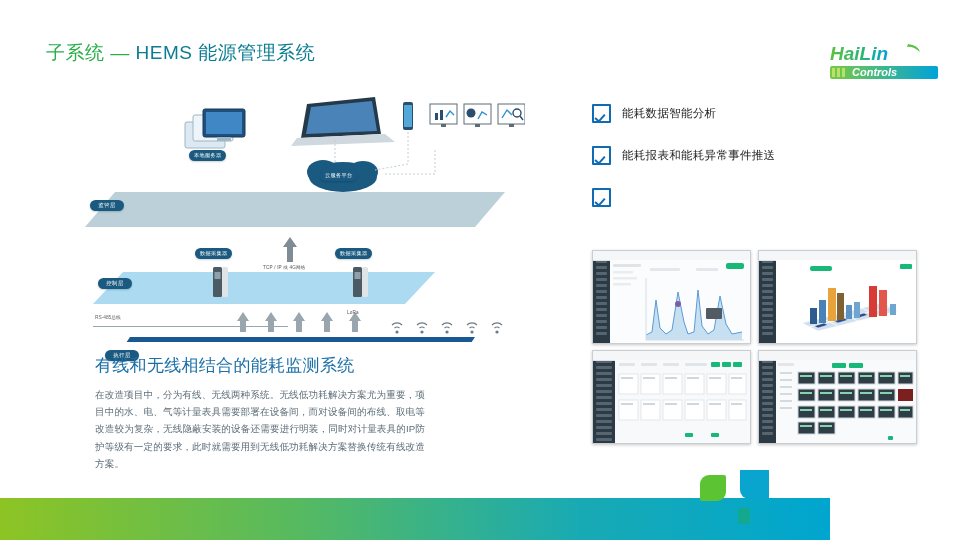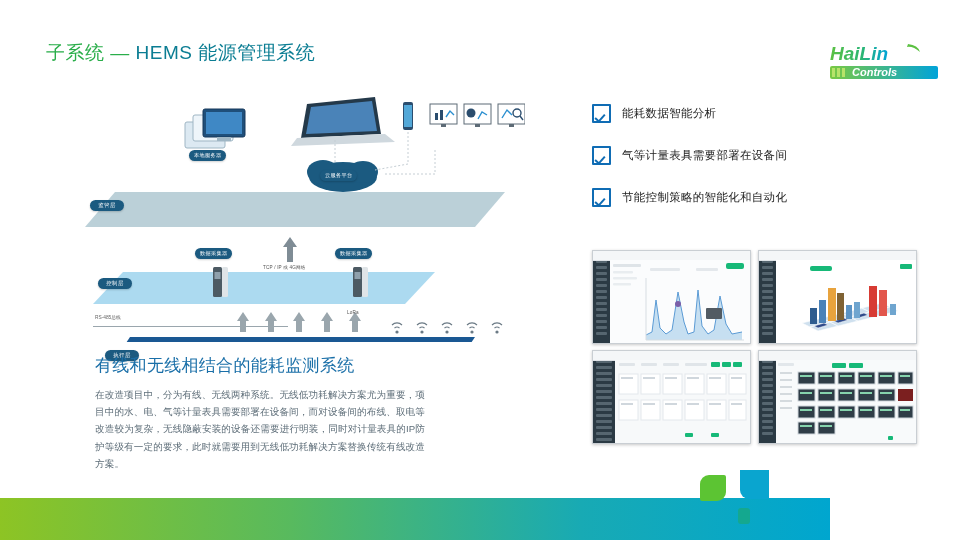--- a/index.html
+++ b/index.html
@@ -270,25 +270,24 @@
     <div class="net-label" style="left:262px;top:228px;">LoRa</div>
   </div>
 
   <div class="checklist">
     <div class="check-row">
       <span class="cbox"></span>
       <span class="check-text">能耗数据智能分析</span>
     </div>
     <div class="check-row">
       <span class="cbox"></span>
-      <span class="check-text">气等计量表具需要部署在设备间</span>
+      <span class="check-text">能耗报表和能耗异常事件推送</span>
     </div>
     <div class="check-row">
       <span class="cbox"></span>
-      <span class="check-text">节能控制策略的智能化和自动化</span>
     </div>
   </div>
 
   <div class="copy">
     <div class="copy-h">有线和无线相结合的能耗监测系统</div>
     <div class="copy-p">在改造项目中，分为有线、无线两种系统。无线低功耗解决方案尤为重要，项目中的水、电、气等计量表具需要部署在设备间，而对设备间的布线、取电等改造较为复杂，无线隐蔽安装的设备还需要进行明装，同时对计量表具的IP防护等级有一定的要求，此时就需要用到无线低功耗解决方案替换传统有线改造方案。</div>
   </div>
 
   <div class="shots">
 

